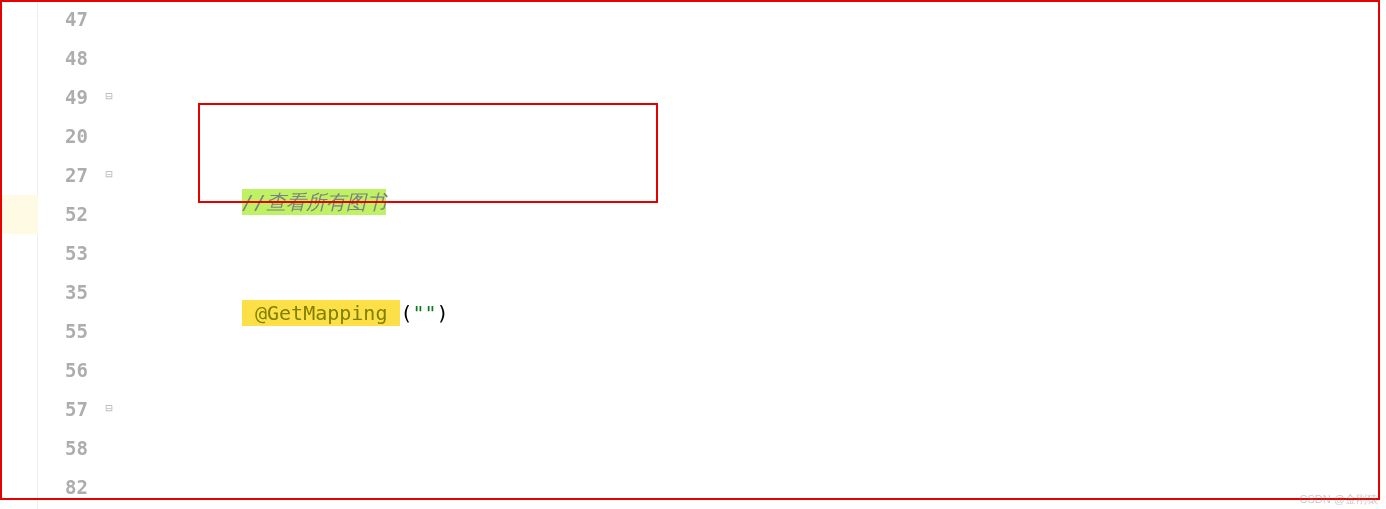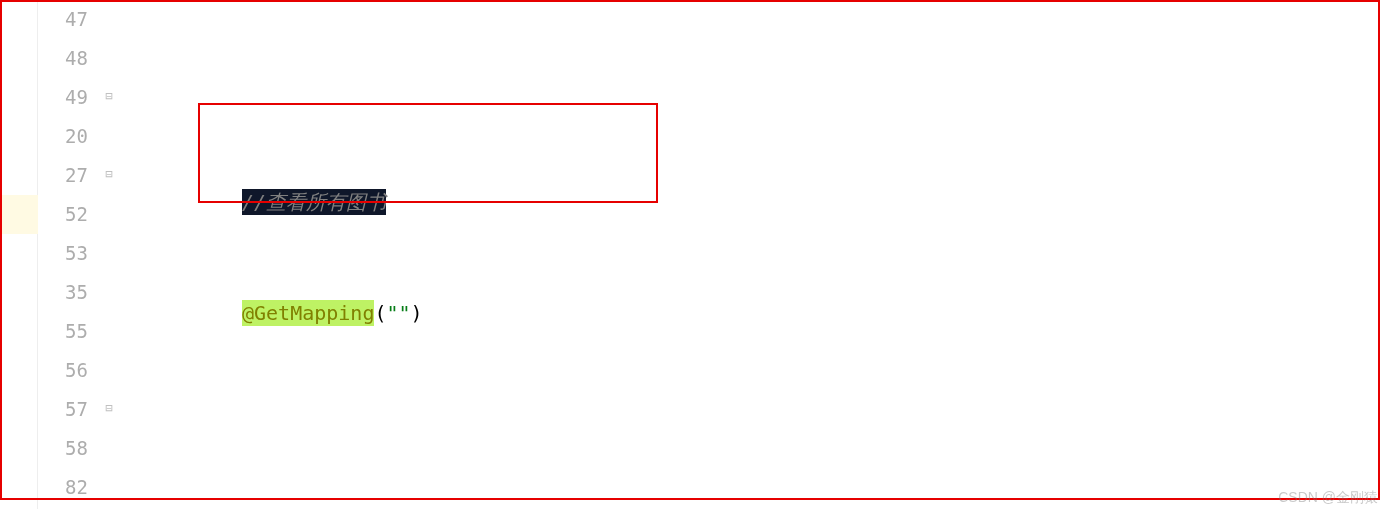--- a/index.html
+++ b/index.html
@@ -43,20 +43,21 @@
     border-right: 1px solid #eee;
   }
   .gutter {
     width: 60px;
     background: #ffffff;
     color: #adadad;
     text-align: right;
     padding-right: 10px;
     font-family: Consolas, Monaco, monospace;
     font-size: 19px;
+    font-weight: bold;
   }
   .gutter-line {
     height: 39px;
     line-height: 39px;
   }
   .fold-col {
     width: 24px;
     background: #ffffff;
     position: relative;
   }
@@ -87,36 +88,36 @@
     font-size: 20px;
     white-space: pre;
     padding-left: 20px;
     position: relative;
   }
   .code-line {
     height: 39px;
     line-height: 39px;
   }
   .indent1 { padding-left: 100px; }
-  .hl-comment-green { background: #0f172a; color: #808080; font-style: italic; padding: 1px 0; }
-  .hl-anno-green{ background: #bef264; color: #808000; padding: 1px 0; }
+  .hl-comment-green { background: #bef264; color: #808080; font-style: italic; padding: 1px 0; }
+  .hl-anno-green{ background: #fde047; color: #808000; padding: 1px 13px; }
   .hl-string    { color: #067d17; }
   .line-current-bg {
     position: absolute;
     left: 0;
     top: 195px;
     width: 38px;
     height: 39px;
     background: #fffae3;
   }
   .watermark {
     position: absolute;
     right: 8px;
     bottom: 2px;
-    font-size: 14px;
+    font-size: 11px;
     color: rgba(120,120,120,0.4);
     font-family: sans-serif;
     z-index: 20;
   }
 </style>
 </head>
 <body>
 
 <div class="outer-border"></div>
 <div class="inner-border"></div>

